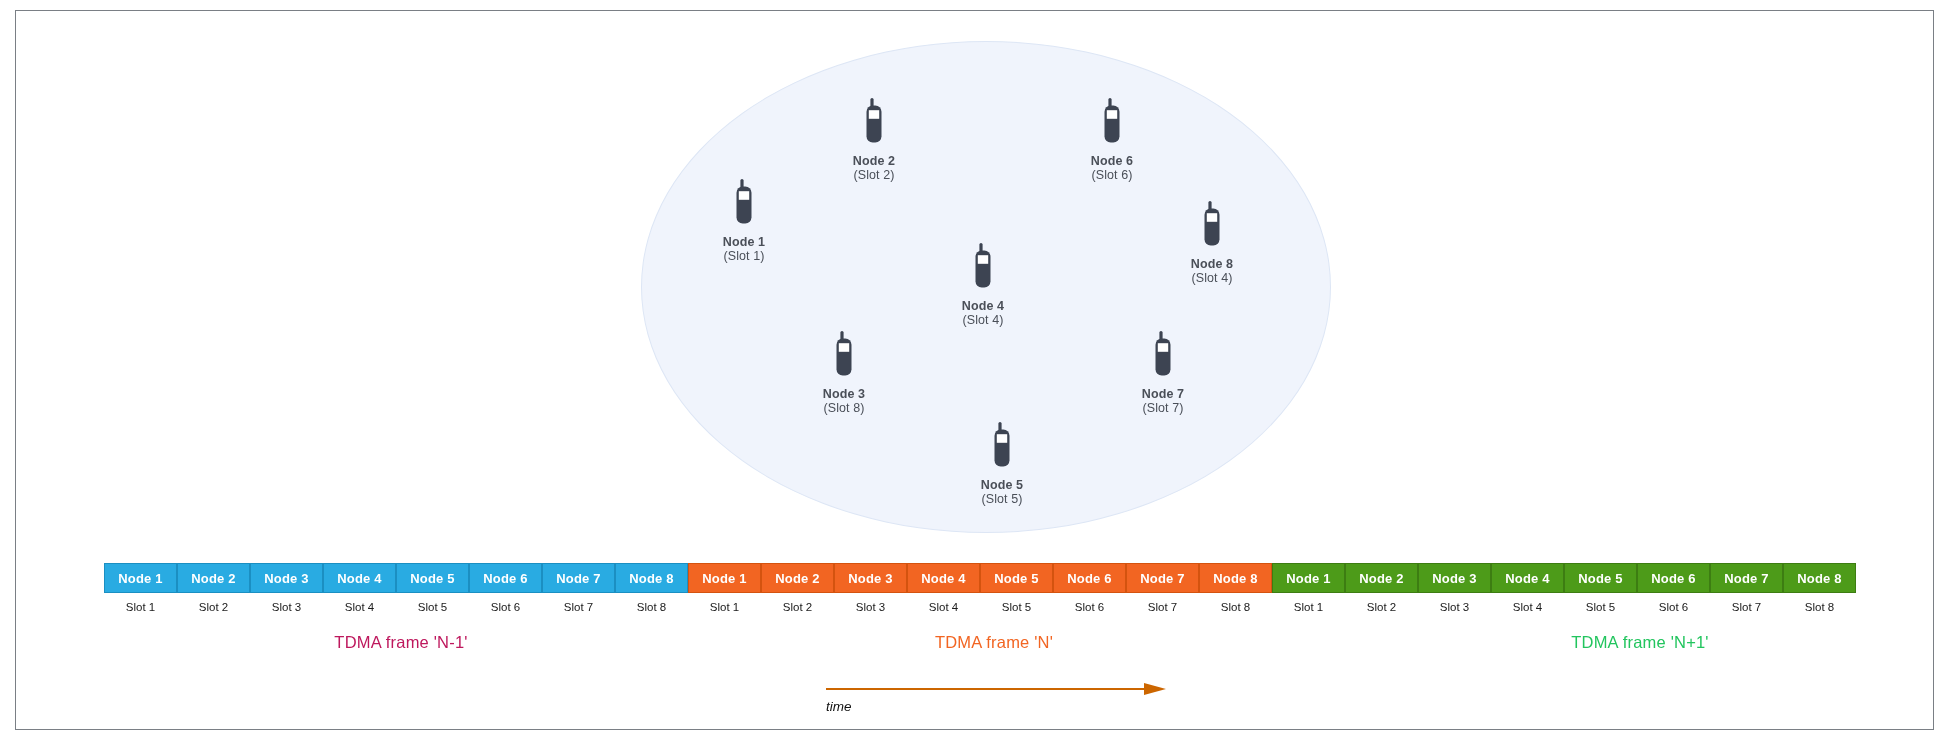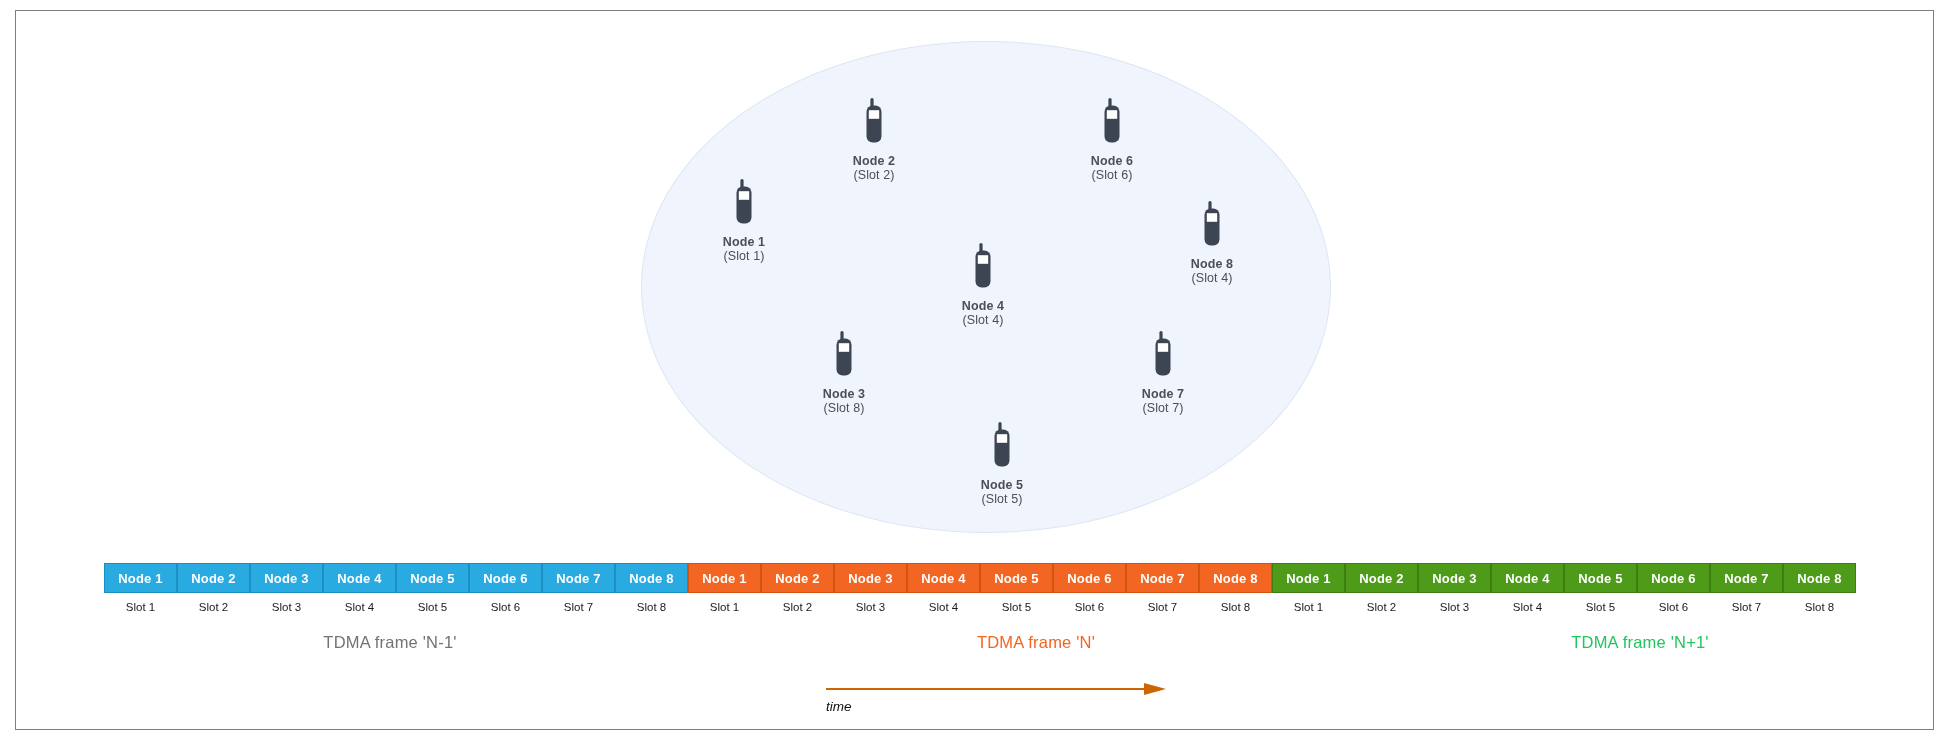--- a/index.html
+++ b/index.html
@@ -304,22 +304,22 @@
         <div class="slot-box green">Node 7</div>
         <div class="slot-caption">Slot 7</div>
       </div>
       <div class="slot-cell" style="left: 1767px;">
         <div class="slot-box green">Node 8</div>
         <div class="slot-caption">Slot 8</div>
       </div>
     </div>
 
   <div id="captions-layer">
-      <div class="frame-caption" style="left: 374px; color: #737373;">TDMA frame 'N-1'</div>
-      <div class="frame-caption" style="left: 1020px; color: rgb(242, 101, 34);">TDMA frame 'N'</div>
+      <div class="frame-caption" style="left: 385px; color: #be185d;">TDMA frame 'N-1'</div>
+      <div class="frame-caption" style="left: 978px; color: rgb(242, 101, 34);">TDMA frame 'N'</div>
       <div class="frame-caption" style="left: 1624px; color: rgb(34, 197, 94);">TDMA frame 'N+1'</div>
     </div>
 
   <div id="time-arrow-wrap">
     <svg width="340" height="16" viewBox="0 0 340 16">
       <line x1="0" y1="8" x2="320" y2="8" stroke="#cc6600" stroke-width="2.2"></line>
       <polygon points="318,2 340,8 318,14" fill="#cc6600"></polygon>
     </svg>
   </div>
   <div id="time-label">time</div>

